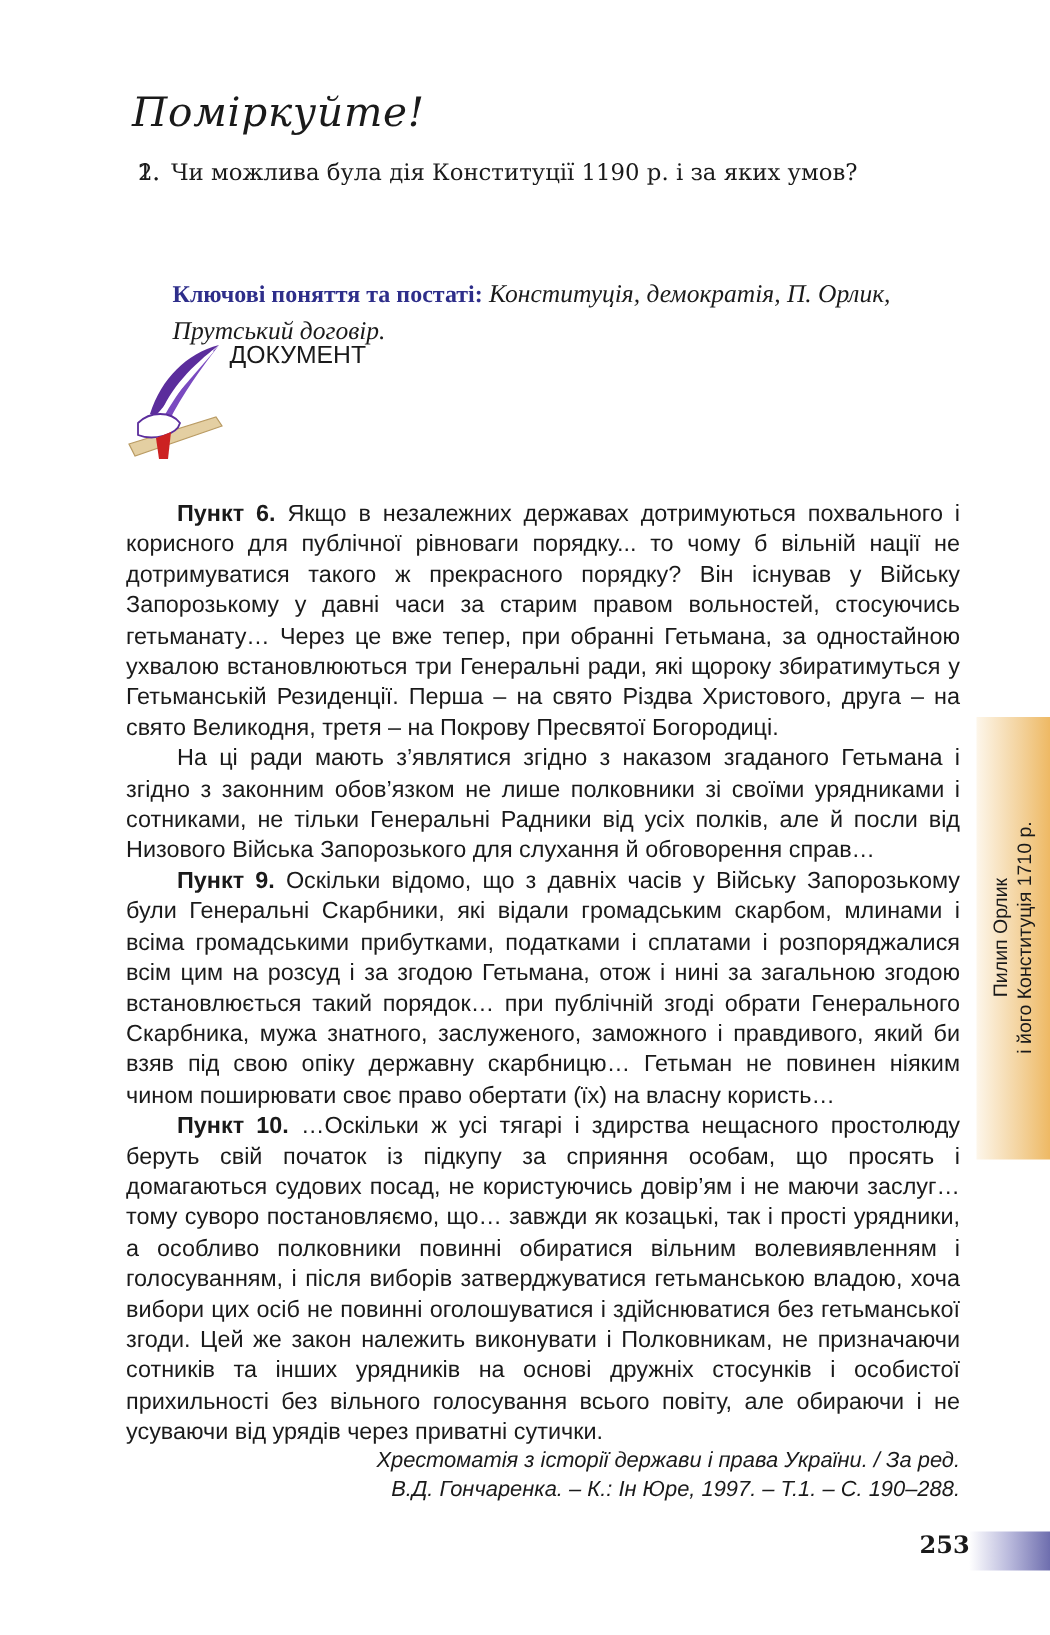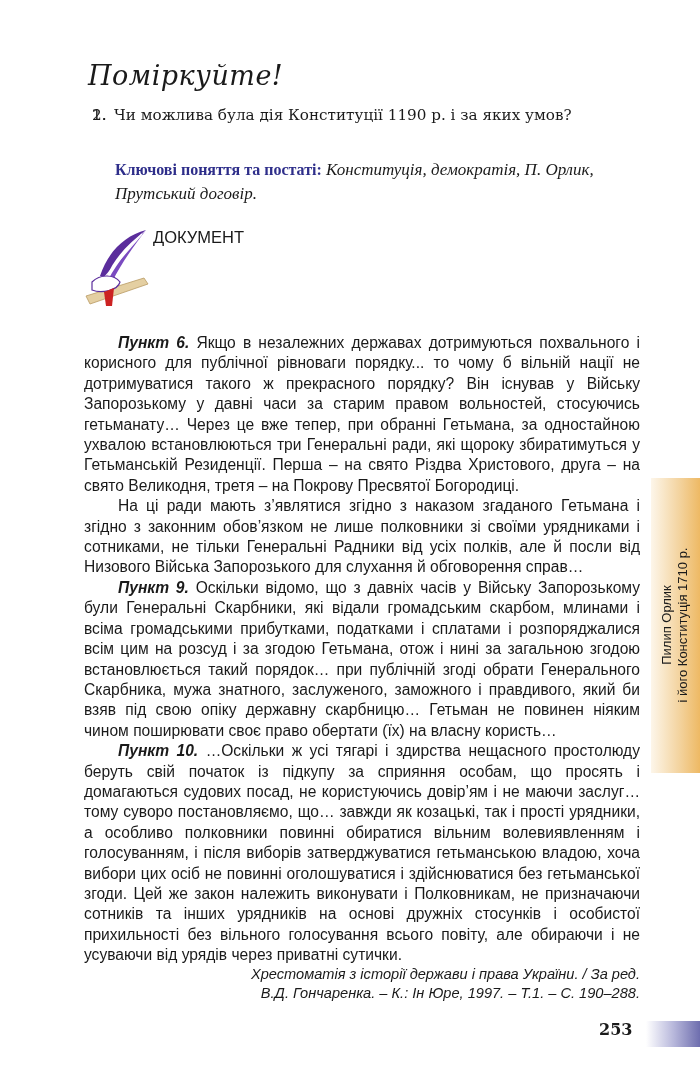--- a/index.html
+++ b/index.html
@@ -3,36 +3,36 @@
 <meta charset="utf-8">
 <style>
   html, body { margin:0; padding:0; background:#fff; }
   body { width:700px; height:1090px; position:relative; overflow:hidden; color:#1a1a1a; }
   .page { position:absolute; left:0; top:0; width:700px; height:1090px; }
 
   .think-title { position:absolute; left:88px; top:60px; font-family:"DejaVu Serif", serif; font-style:italic; font-size:27px; color:#1a1a1a; letter-spacing:0.5px; }
   .questions { position:absolute; left:92px; top:104px; width:548px; font-family:"DejaVu Serif", serif; font-size:15.2px; line-height:22px; }
   .q { position:relative; padding-left:22px; text-align:justify; }
   .q .num { position:absolute; left:0; top:0; }
-  .keywords { position:absolute; left:115px; top:158px; width:530px; font-family:"DejaVu Serif", serif; font-size:15px; line-height:24px; }
+  .keywords { position:absolute; left:115px; top:184px; width:530px; font-family:"DejaVu Serif", serif; font-size:15px; line-height:24px; }
   .kw-label { color:#2e2e8a; font-weight:bold; font-family:"Liberation Serif", serif; font-size:16px; }
   .kw-terms { font-style:italic; font-family:"Liberation Serif", serif; font-size:17px; }
 
   .feather { position:absolute; left:84px; top:228px; width:66px; height:80px; }
   .doc-title { position:absolute; left:153px; top:228px; font-family:"Liberation Sans", sans-serif; font-weight:normal; font-size:16.5px; }
   .doc-task { position:absolute; left:153px; top:254px; width:490px; font-family:"Liberation Sans", sans-serif; font-style:italic; font-size:15.5px; line-height:20px; text-align:justify; }
   .doc-source-title { position:absolute; left:153px; top:301px; font-family:"Liberation Sans", sans-serif; font-weight:bold; font-style:italic; font-size:15.5px; }
 
   .body-text { position:absolute; left:84px; top:333px; width:556px; font-family:"Liberation Sans", sans-serif; font-size:15.6px; line-height:20.4px; text-align:justify; }
   .body-text p { margin:0; text-indent:34px; }
-  .body-text b { font-weight:bold;font-style:italic; }
+  .body-text b { font-weight:bold; }
 
   .citation { position:absolute; right:60px; top:965px; width:480px; text-align:right; font-family:"Liberation Sans", sans-serif; font-style:italic; font-size:14.6px; line-height:19px; }
 
-  .page-num { position:absolute; left:599px; top:1020px; font-family:"DejaVu Serif", serif; font-size:16px; font-weight:bold; color:#1a1a1a; }
+  .page-num { position:absolute; left:613px; top:1020px; font-family:"DejaVu Serif", serif; font-size:16px; font-weight:bold; color:#1a1a1a; }
   .page-tab { position:absolute; left:646px; top:1021px; width:54px; height:26px; background:linear-gradient(to right, #ffffff 0%, #b9b9dc 50%, #6e6eae 100%); }
 
   .side-tab { position:absolute; left:651px; top:478px; width:49px; height:295px; background:linear-gradient(to right, #fdf6ea 0%, #f3d29c 60%, #eeb964 100%); }
   .side-tab-text { position:absolute; left:24px; top:147px; transform:translate(-50%,-50%) rotate(-90deg); white-space:nowrap; font-family:"Liberation Sans", sans-serif; font-size:13px; line-height:16px; text-align:center; color:#1a1a1a; }
 </style>
 </head>
 <body>
 
 <div class="page">
 

